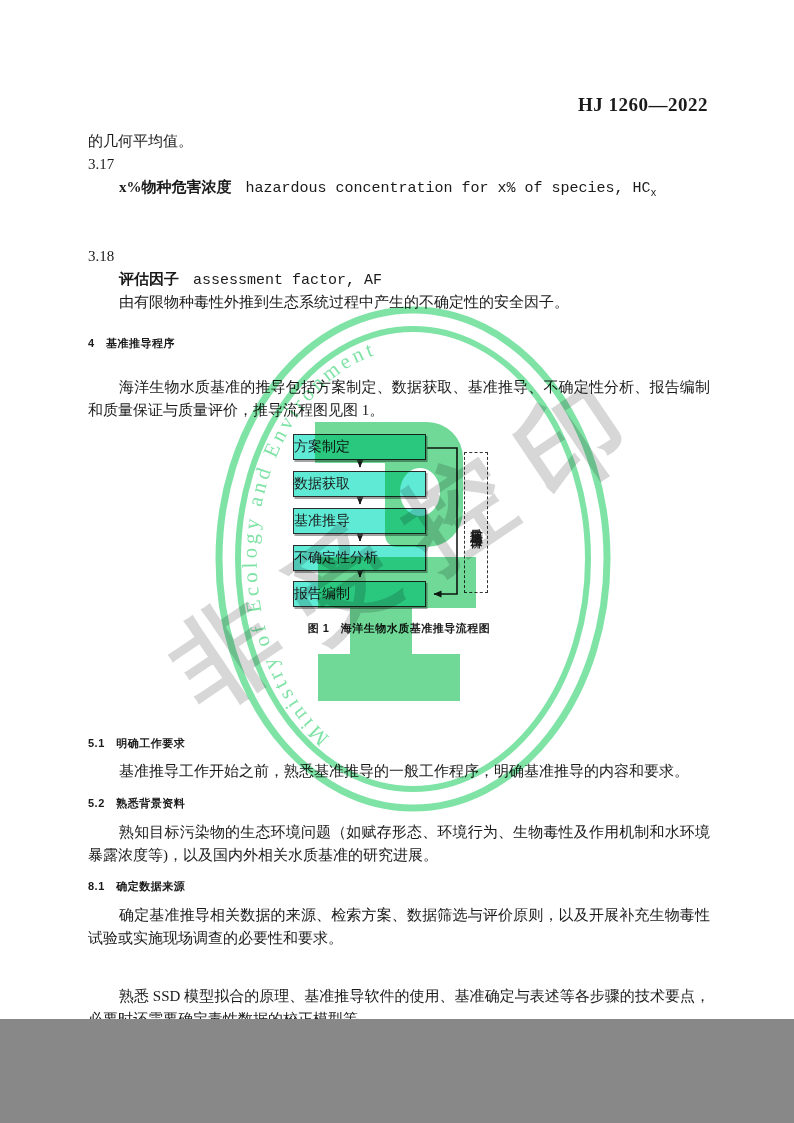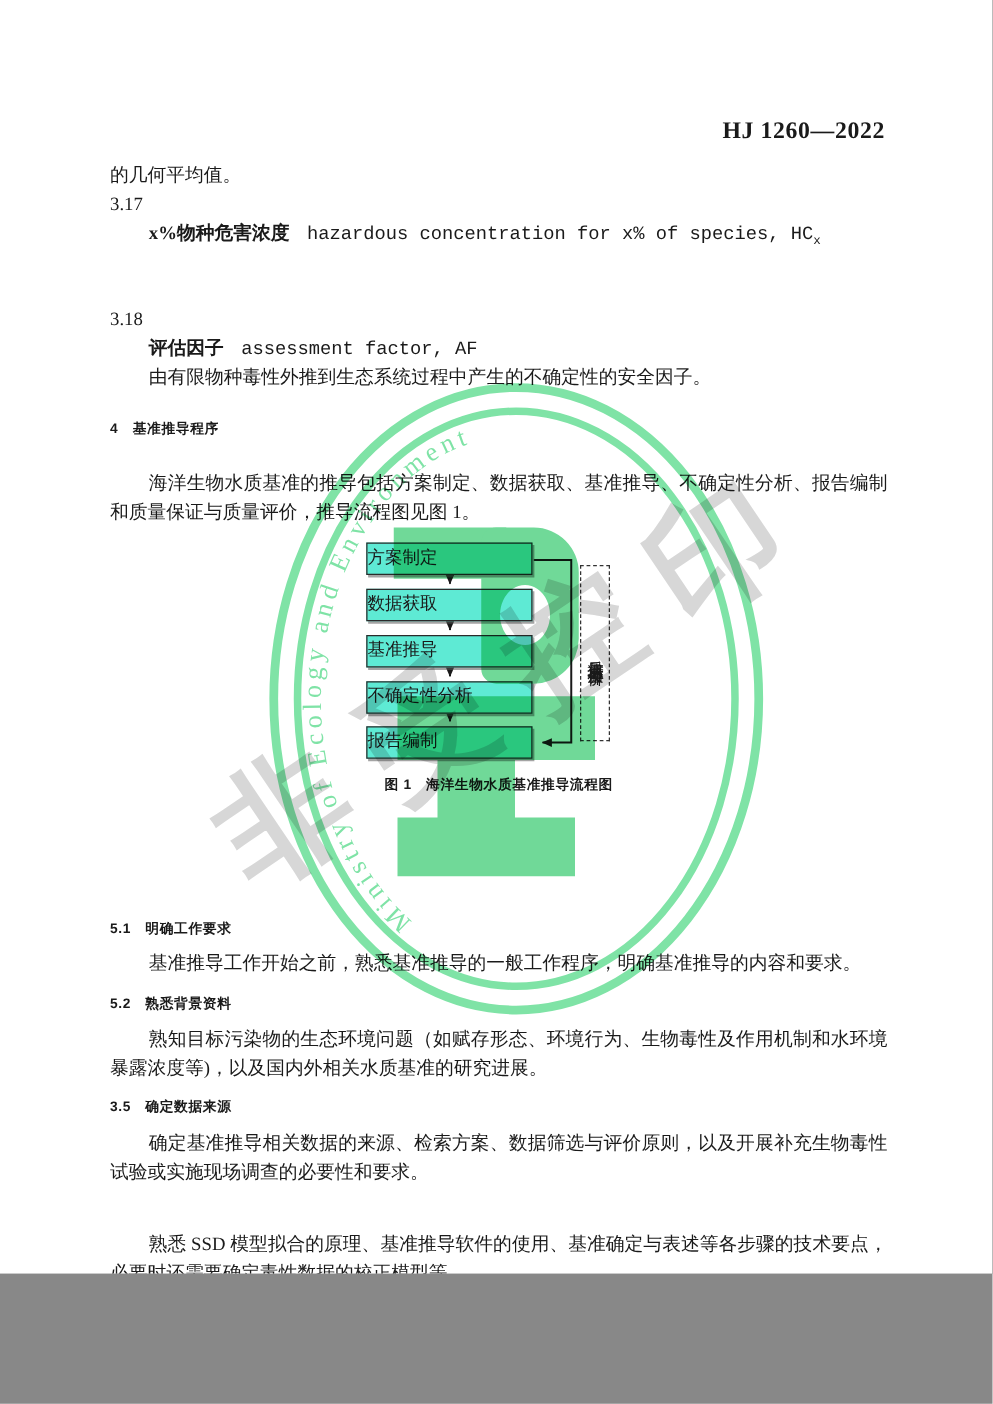--- a/index.html
+++ b/index.html
@@ -102,21 +102,21 @@
 
   <div class="blk h-sans center fc-caption">图 1　海洋生物水质基准推导流程图</div>
 
 
   <div class="blk h-sans" style="top:732px">5.1　明确工作要求</div>
   <div class="blk ind" style="top:760px">基准推导工作开始之前，熟悉基准推导的一般工作程序，明确基准推导的内容和要求。</div>
 
   <div class="blk h-sans" style="top:792px">5.2　熟悉背景资料</div>
   <div class="blk ind" style="top:821px">熟知目标污染物的生态环境问题（如赋存形态、环境行为、生物毒性及作用机制和水环境暴露浓度等)，以及国内外相关水质基准的研究进展。</div>
 
-  <div class="blk h-sans" style="top:875px">3.5　确定数据来源</div>
+  <div class="blk h-sans" style="top:875px">8.1　确定数据来源</div>
   <div class="blk ind" style="top:904px">确定基准推导相关数据的来源、检索方案、数据筛选与评价原则，以及开展补充生物毒性试验或实施现场调查的必要性和要求。</div>
 
   <div class="blk ind" style="top:985px">熟悉 SSD 模型拟合的原理、基准推导软件的使用、基准确定与表述等各步骤的技术要点，必要时还需要确定毒性数据的校正模型等。</div>
 
   <div class="page-num">3</div>
 
   <span class="wm-gray" style="left:228px;top:655px">非</span>
   <span class="wm-gray" style="left:343px;top:585px">受</span>
   <span class="wm-gray" style="left:458px;top:513px">控</span>
   <span class="wm-gray" style="left:573px;top:443px">印</span>

